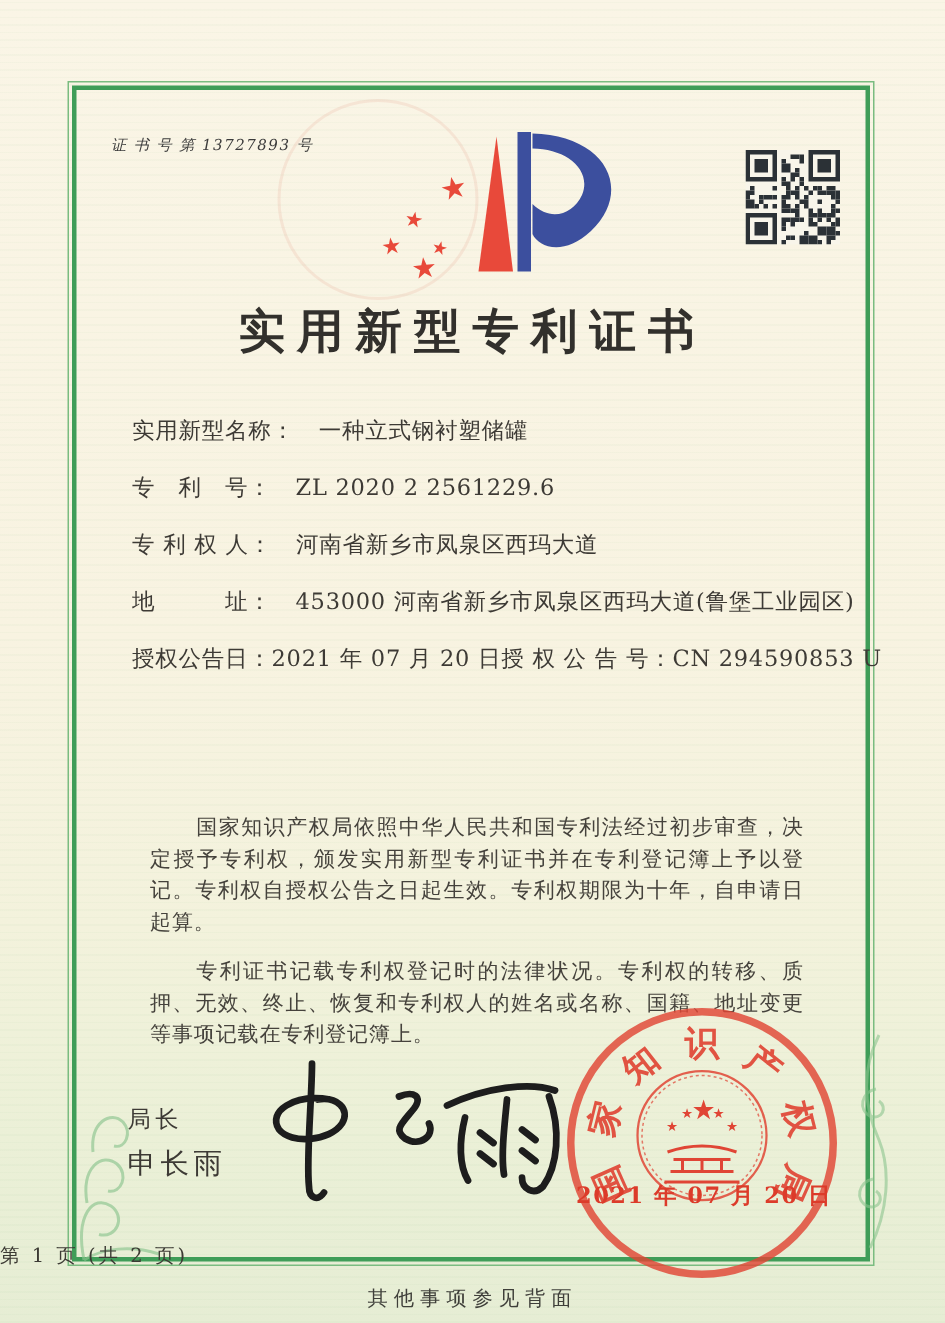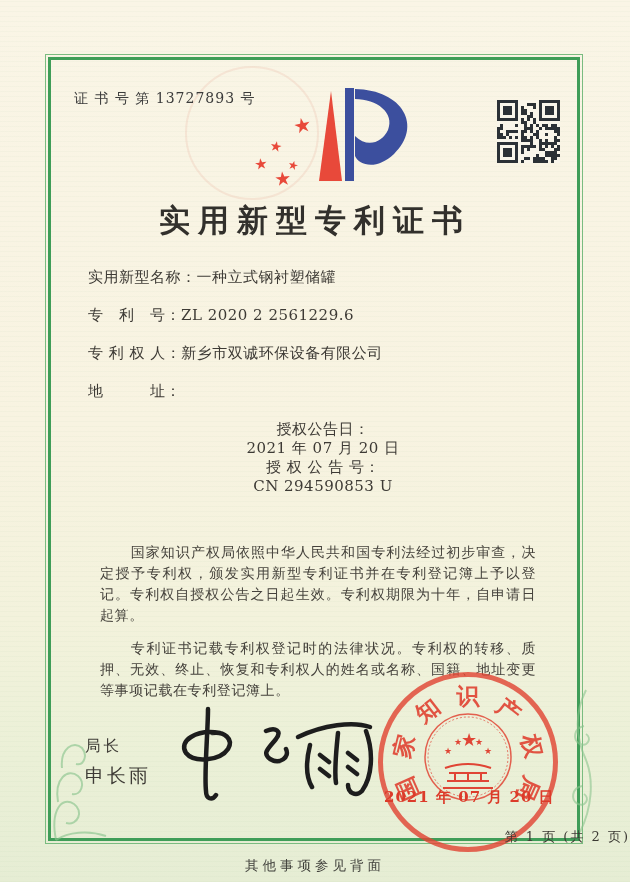--- a/index.html
+++ b/index.html
@@ -7,47 +7,47 @@
     position:relative;width:630px;height:882px;overflow:hidden;
     font-family:"DejaVu Serif","Liberation Serif",serif;
     color:#3d3a35;
     background:
       repeating-linear-gradient(0deg, rgba(140,190,140,0.05) 0 1px, transparent 1px 5px),
       linear-gradient(180deg,#faf5e6 0%,#f8f3e1 48%,#f3f2dc 70%,#ebf0d7 86%,#e6edd4 100%);
   }
   .frame{position:absolute;left:45px;top:54px;width:538px;height:790px;
     border:1px solid #7abc80;padding:2px;box-sizing:border-box;}
   .frame-inner{width:100%;height:100%;border:3px solid #3f9d58;box-sizing:border-box;}
-  .cert-no{position:absolute;left:74px;top:90px;font-size:14px;letter-spacing:1px;color:#3b3b3b;}
+  .cert-no{position:absolute;left:74px;top:90px;font-size:10px;letter-spacing:1px;color:#3b3b3b;font-style:italic;}
   .logo{position:absolute;left:245px;top:84px;}
   .qr{position:absolute;left:497px;top:100px;}
   .title{position:absolute;left:0;top:200px;width:100%;text-align:center;
     font-size:31px;font-weight:700;letter-spacing:8px;color:#32302c;}
   .fields{position:absolute;left:88px;top:268px;width:470px;font-size:15px;}
-  .field-row{height:38px;display:flex;align-items:flex-start;white-space:nowrap;}
+  .field-row{height:38px;display:flex;align-items:center;white-space:nowrap;gap:16px;}
   .field-label{letter-spacing:0.5px;}
   .field-value{letter-spacing:0.5px;}
-  .grant-row{height:38px;display:flex;align-items:center;white-space:nowrap;flex-direction:column;}
+  .grant-row{height:38px;display:flex;align-items:center;white-space:nowrap;}
   .grant-gap{display:inline-block;width:52px;}
   .paras{position:absolute;left:88px;top:530px;width:460px;font-size:14px;
     line-height:21px;color:#45423c;text-align:justify;letter-spacing:0.6px;}
   .paras p{margin:12px;text-indent:2.2em;}
   .ghost-ring{position:absolute;left:185px;top:66px;width:130px;height:130px;border-radius:50%;
     border:2px solid rgba(216,88,66,0.10);}
   
   .seal{position:absolute;left:378px;top:672px;width:180px;height:180px;}
   .seal-ring{position:absolute;inset:0;border-radius:50%;border:5px solid rgba(224,69,53,0.82);}
   .seal-char{position:absolute;left:50%;top:50%;width:26px;height:26px;margin:-13px 0 0 -13px;
     font-size:23px;font-weight:700;color:rgba(224,69,53,0.92);text-align:center;line-height:26px;}
   .seal-date{position:absolute;left:6px;top:116px;width:200px;font-size:15px;letter-spacing:1px;
     color:#dc3b2a;white-space:nowrap;font-weight:600;}
   .officer-title{position:absolute;left:85px;top:736px;font-size:15.5px;letter-spacing:3px;}
   .officer-name{position:absolute;left:85px;top:763px;font-size:19px;letter-spacing:3px;}
   .signature{position:absolute;left:148px;top:703px;}
-  .page-number{position:absolute;left:0;top:828px;width:100%;text-align:right;font-size:13px;letter-spacing:2px;color:#3c3a34;}
+  .page-number{position:absolute;left:0;top:828px;width:100%;text-align:left;font-size:13px;letter-spacing:2px;color:#3c3a34;}
   .back-note{position:absolute;left:0;top:857px;width:100%;text-align:center;font-size:13.5px;letter-spacing:4px;color:#3f3f3a;}
   .flourish-bl{position:absolute;left:48px;top:712px;}
   .flourish-r{position:absolute;left:556px;top:686px;}
 </style>
 </head>
 <body>
 
 <div class="page">
 
   <div class="frame">
@@ -212,24 +212,25 @@
     <div class="field-row">
       <span class="field-label">实用新型名称：</span>
       <span class="field-value">一种立式钢衬塑储罐</span>
     </div>
     <div class="field-row">
       <span class="field-label">专　利　号：</span>
       <span class="field-value">ZL 2020 2 2561229.6</span>
     </div>
     <div class="field-row">
       <span class="field-label">专 利 权 人：</span>
-      <span class="field-value">新乡市双诚环保设备有限公司</span>
+      <span class="field-value">河南省新乡市凤泉区西玛大道</span>
     </div>
     <div class="field-row">
       <span class="field-label">地　　　址：</span>
+      <span class="field-value">453000 河南省新乡市凤泉区西玛大道(鲁堡工业园区)</span>
     </div>
     <div class="grant-row">
       <span class="field-label">授权公告日：</span>
       <span class="field-value">2021 年 07 月 20 日</span>
       <span class="grant-gap"></span>
       <span class="field-label">授 权 公 告 号：</span>
       <span class="field-value">CN 294590853 U</span>
     </div>
   </div>
 

